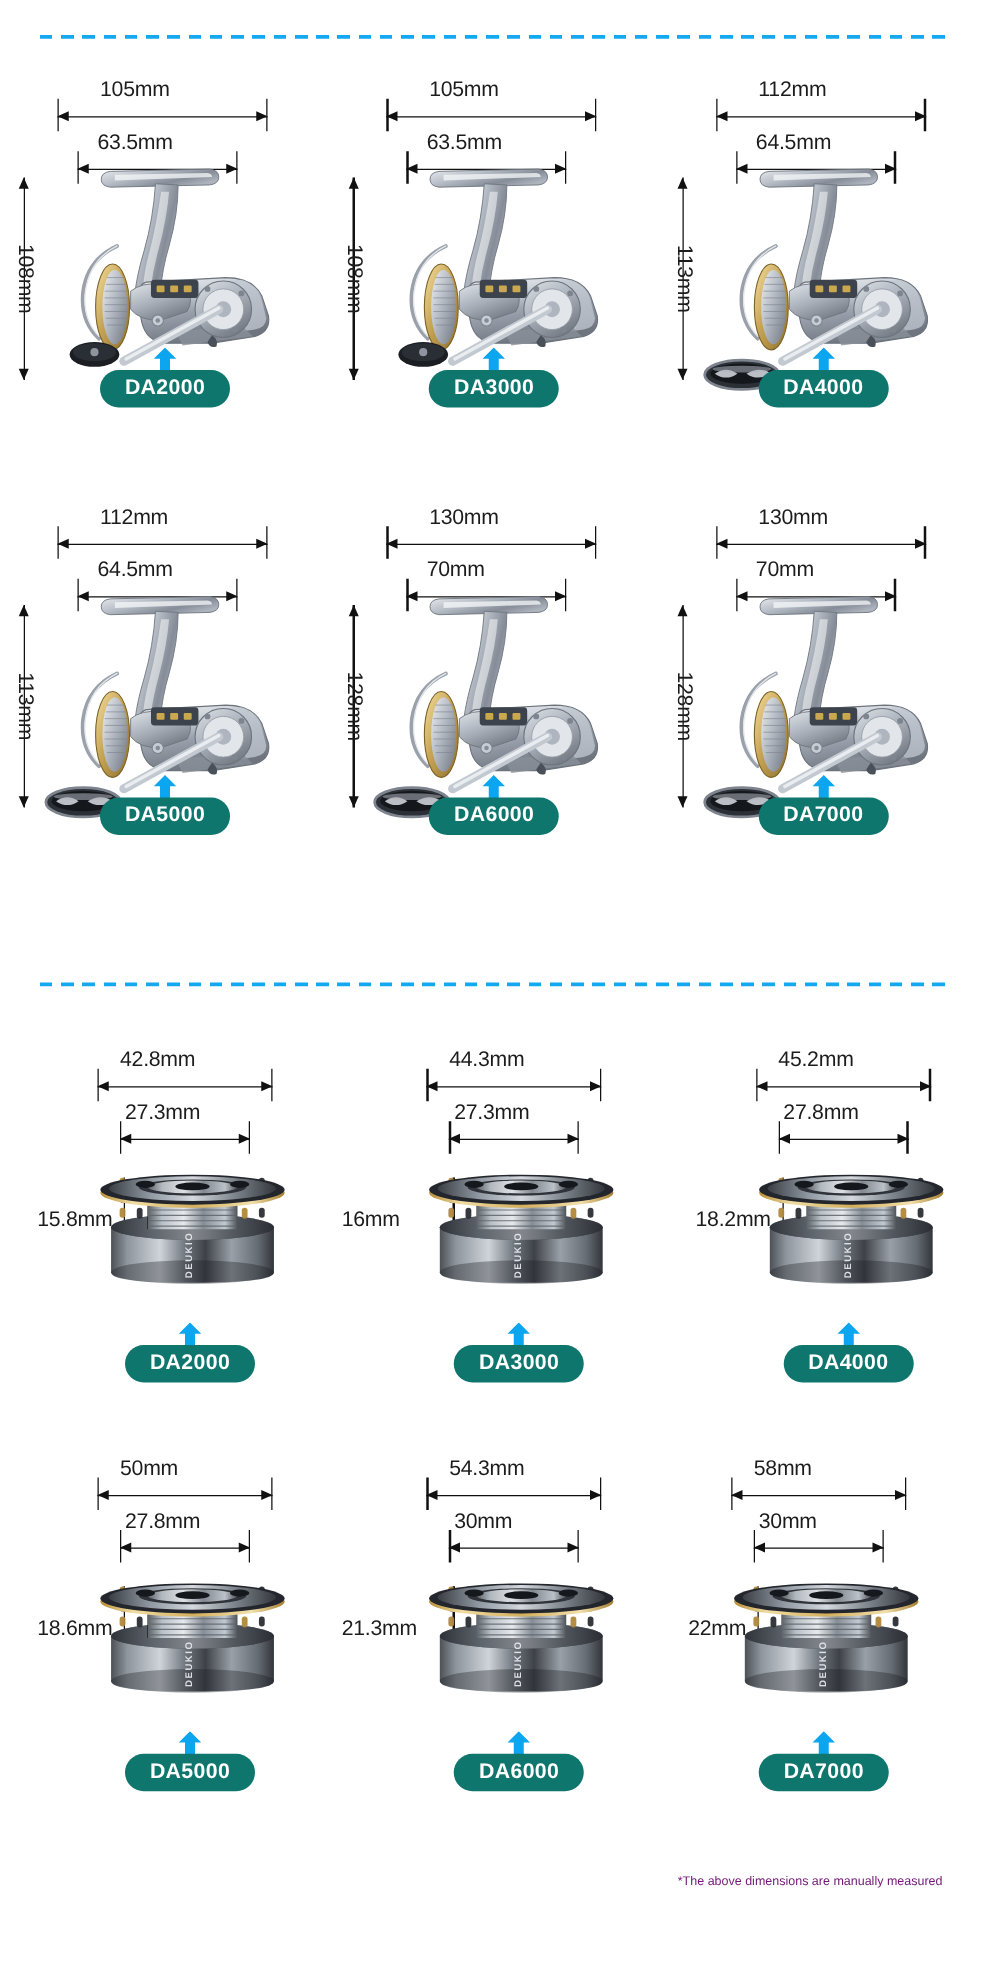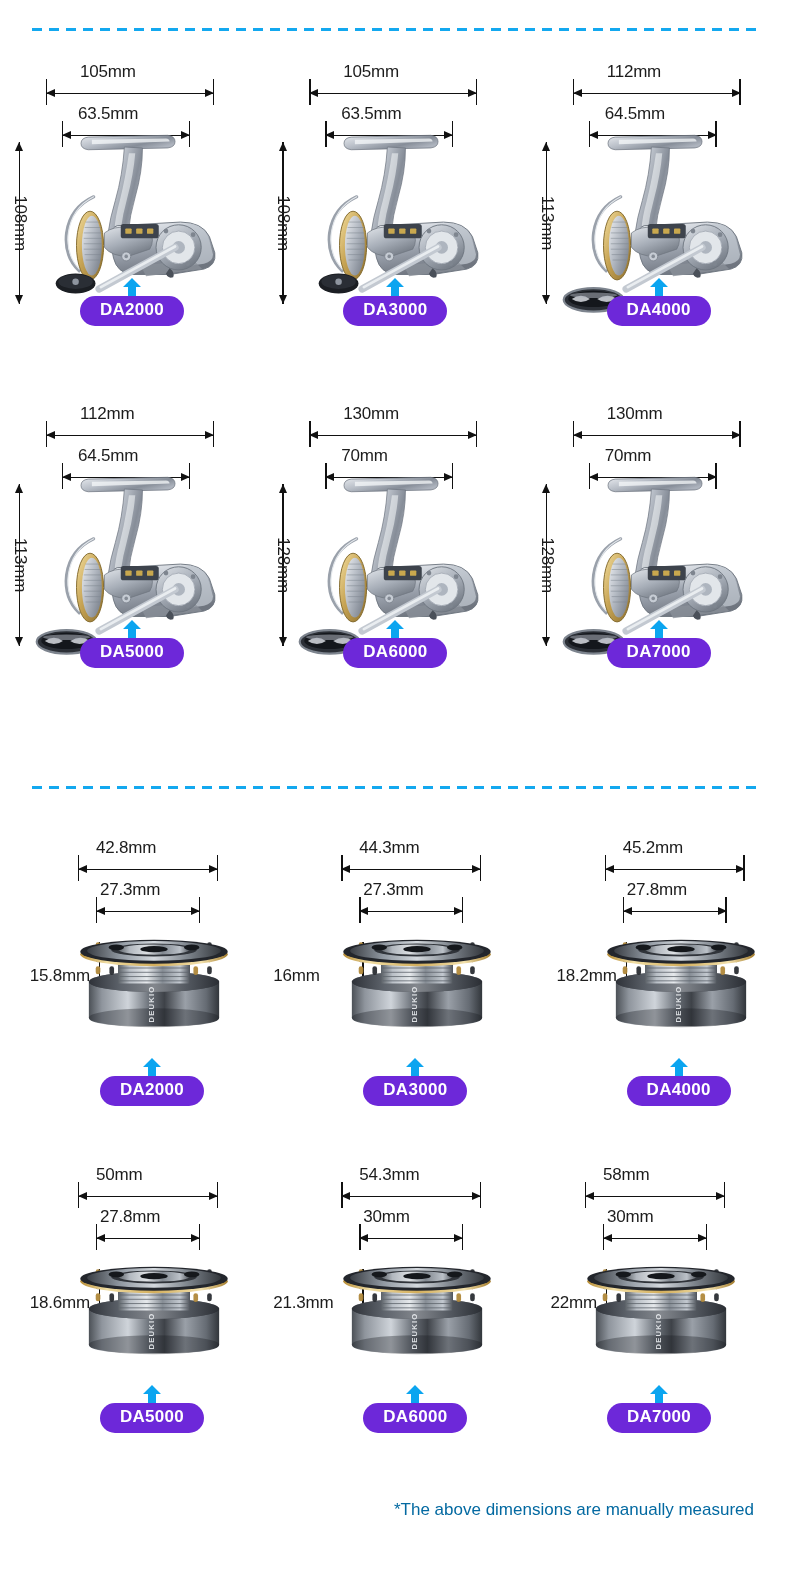--- a/index.html
+++ b/index.html
@@ -64,38 +64,38 @@
     position: absolute; left: 1.2px; width: 0; height: 0;
     border-left: 4.6px solid transparent; border-right: 4.6px solid transparent;
   }
   .v-dim .av.t { top: 0; border-bottom: 9px solid #111; }
   .v-dim .av.b { bottom: 0; border-top: 9px solid #111; }
 
   
   .badge-wrap { position: absolute; display: flex; flex-direction: column; align-items: center; }
   .badge-arrow { width: 22px; height: 20px; display: block; }
   .badge {
-    background: #6d28d9; color: #fff;
+    background: #0f766e; color: #fff;
     border-radius: 999px;
     font-size: 17px; font-weight: 600;
     padding: 5px 20px 6px;
     letter-spacing: 0.3px;
     line-height: 1.1;
     margin-top: -2px;
     font-family: "Liberation Sans", sans-serif;
     white-space: nowrap;
   }
 
   
   .reel-art, .spool-art { position: absolute; }
 
   
   #footer-note {
     position: absolute; right: 36px; top: 1500px;
-    font-size: 17px; color: #0369a1;
+    font-size: 10px; color: #701a75;
     font-family: "Liberation Sans", sans-serif;
     white-space: nowrap;
   }
 </style>
 </head>
 <body>
 
 <div class="page">
 
   <div class="divider" id="divider-top"></div>

